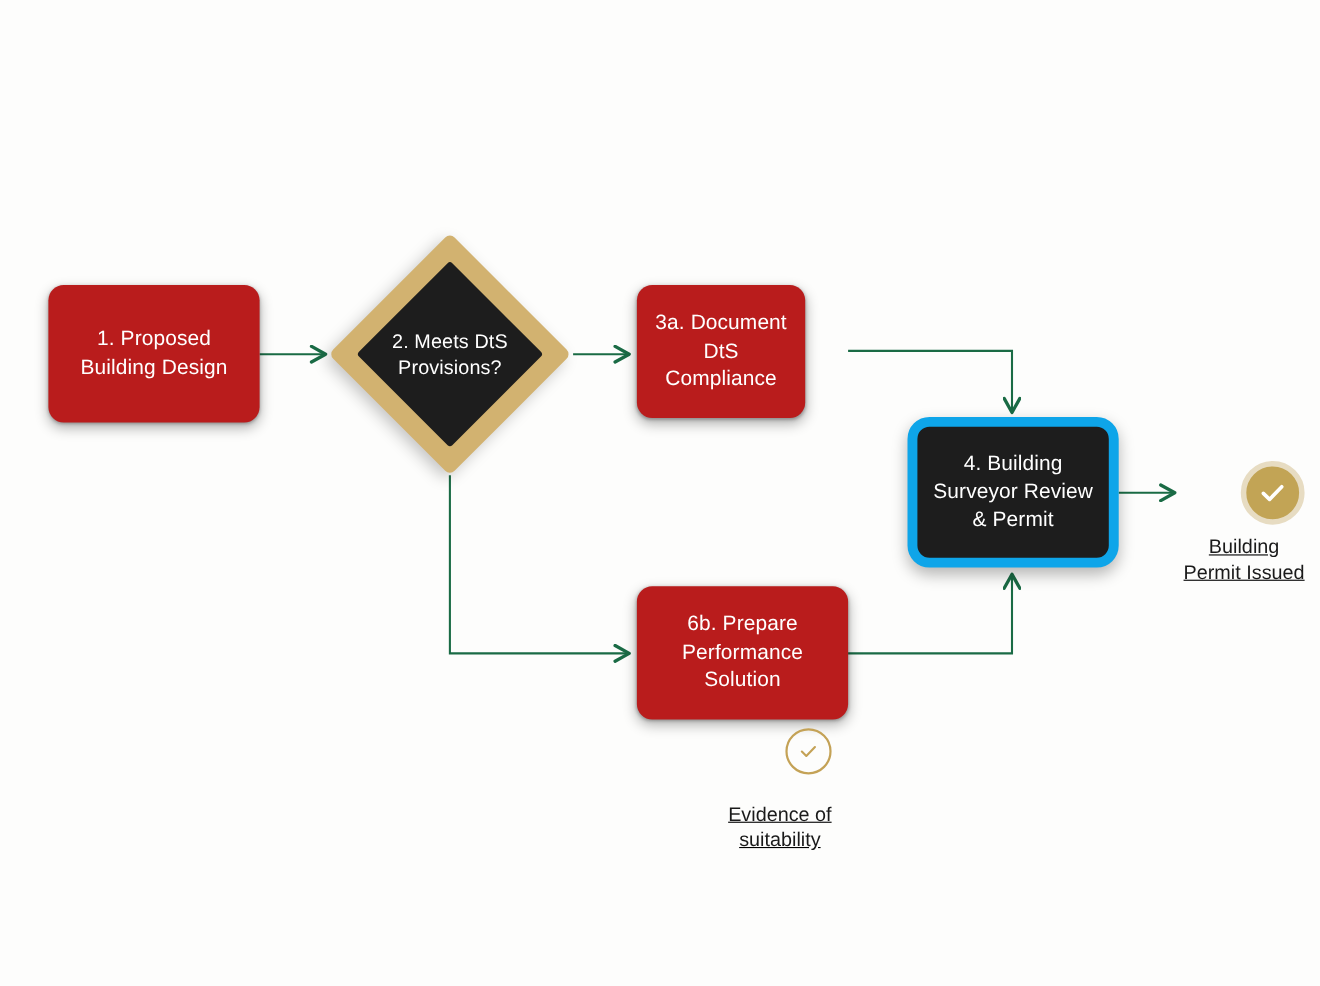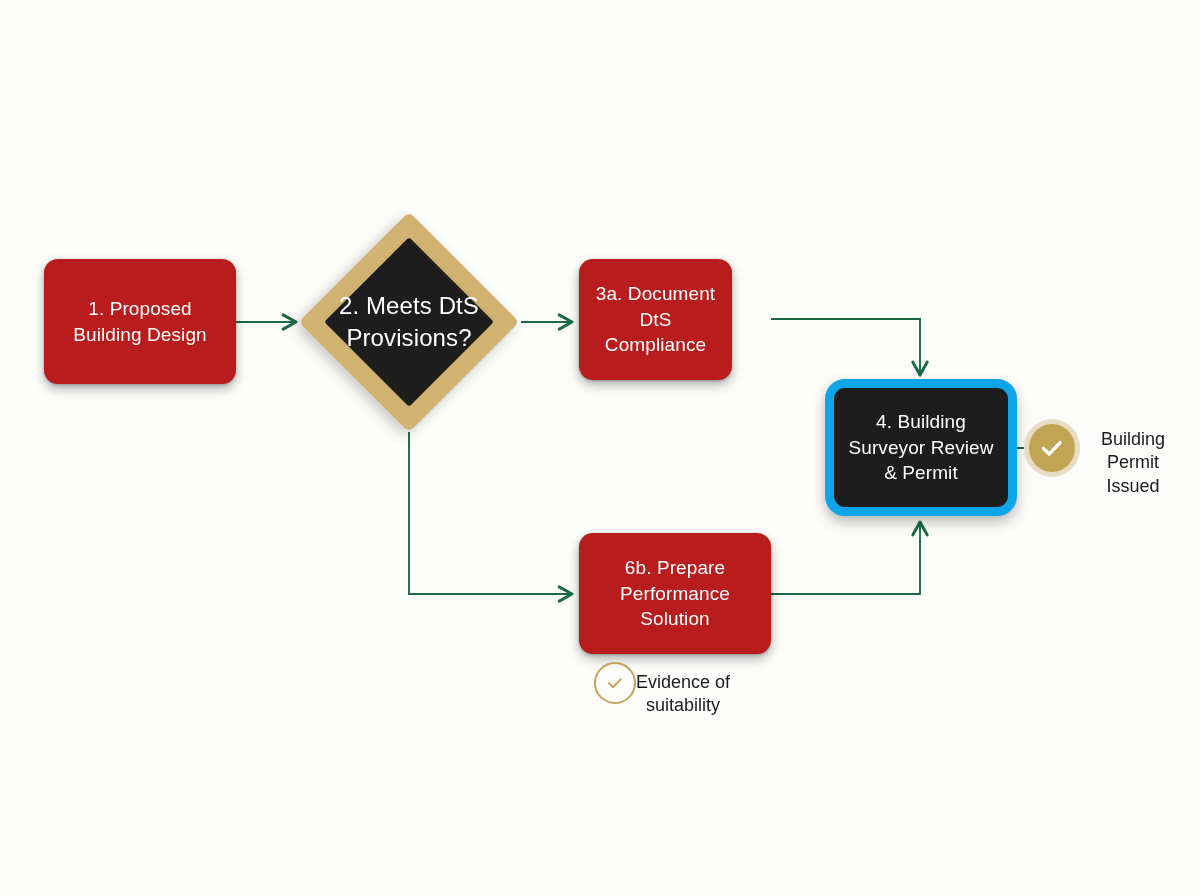--- a/index.html
+++ b/index.html
@@ -80,32 +80,33 @@
     height: 77%;
     background: #1d1d1d;
     transform: rotate(45deg);
     border-radius: 3px;
   }
   .diamond-label {
     position: relative;
     z-index: 3;
     color: #ffffff;
     text-align: center;
-    font-size: 24px;
+    font-size: 18px;
     line-height: 1.35;
     white-space: pre-line;
     letter-spacing: 0.1px;
   }
 
   
   .badge-group {
     position: absolute;
     display: flex;
-    flex-direction: row;
-    align-items: flex-start;
+    flex-direction: column;
+    align-items: flex-end;
+    text-decoration: underline;
   }
   .badge-filled {
     width: 58px;
     height: 58px;
     border-radius: 50%;
     background: #c2a455;
     border: 5px solid #e7dcc2;
     box-sizing: border-box;
     display: flex;
     align-items: center;
@@ -190,21 +191,21 @@
   <div class="badge-group" style="left:1024px; top:419px; width:162px;">
     <div class="badge-filled">
       <svg width="30" height="30" viewBox="0 0 24 24" aria-hidden="true">
         <path d="M5.2 12.4 L9.7 16.8 L18.6 7.6" fill="none" stroke="#ffffff" stroke-width="2.6" stroke-linecap="round" stroke-linejoin="round"></path>
       </svg>
     </div>
     <span class="badge-caption">Building
 Permit Issued</span>
   </div>
 
-  <div class="badge-group" style="left:594px; top:662px; width:162px;">
+  <div class="badge-group" style="left:594px; top:662px; width:162px;gap:16px;">
     <div class="badge-outline">
       <svg width="22" height="22" viewBox="0 0 24 24" aria-hidden="true">
         <path d="M5.4 12.2 L9.8 16.6 L18.4 7.8" fill="none" stroke="#c4a256" stroke-width="2.1" stroke-linecap="round" stroke-linejoin="round"></path>
       </svg>
     </div>
     <span class="badge-caption">Evidence of
 suitability</span>
   </div>
 
 </div>

